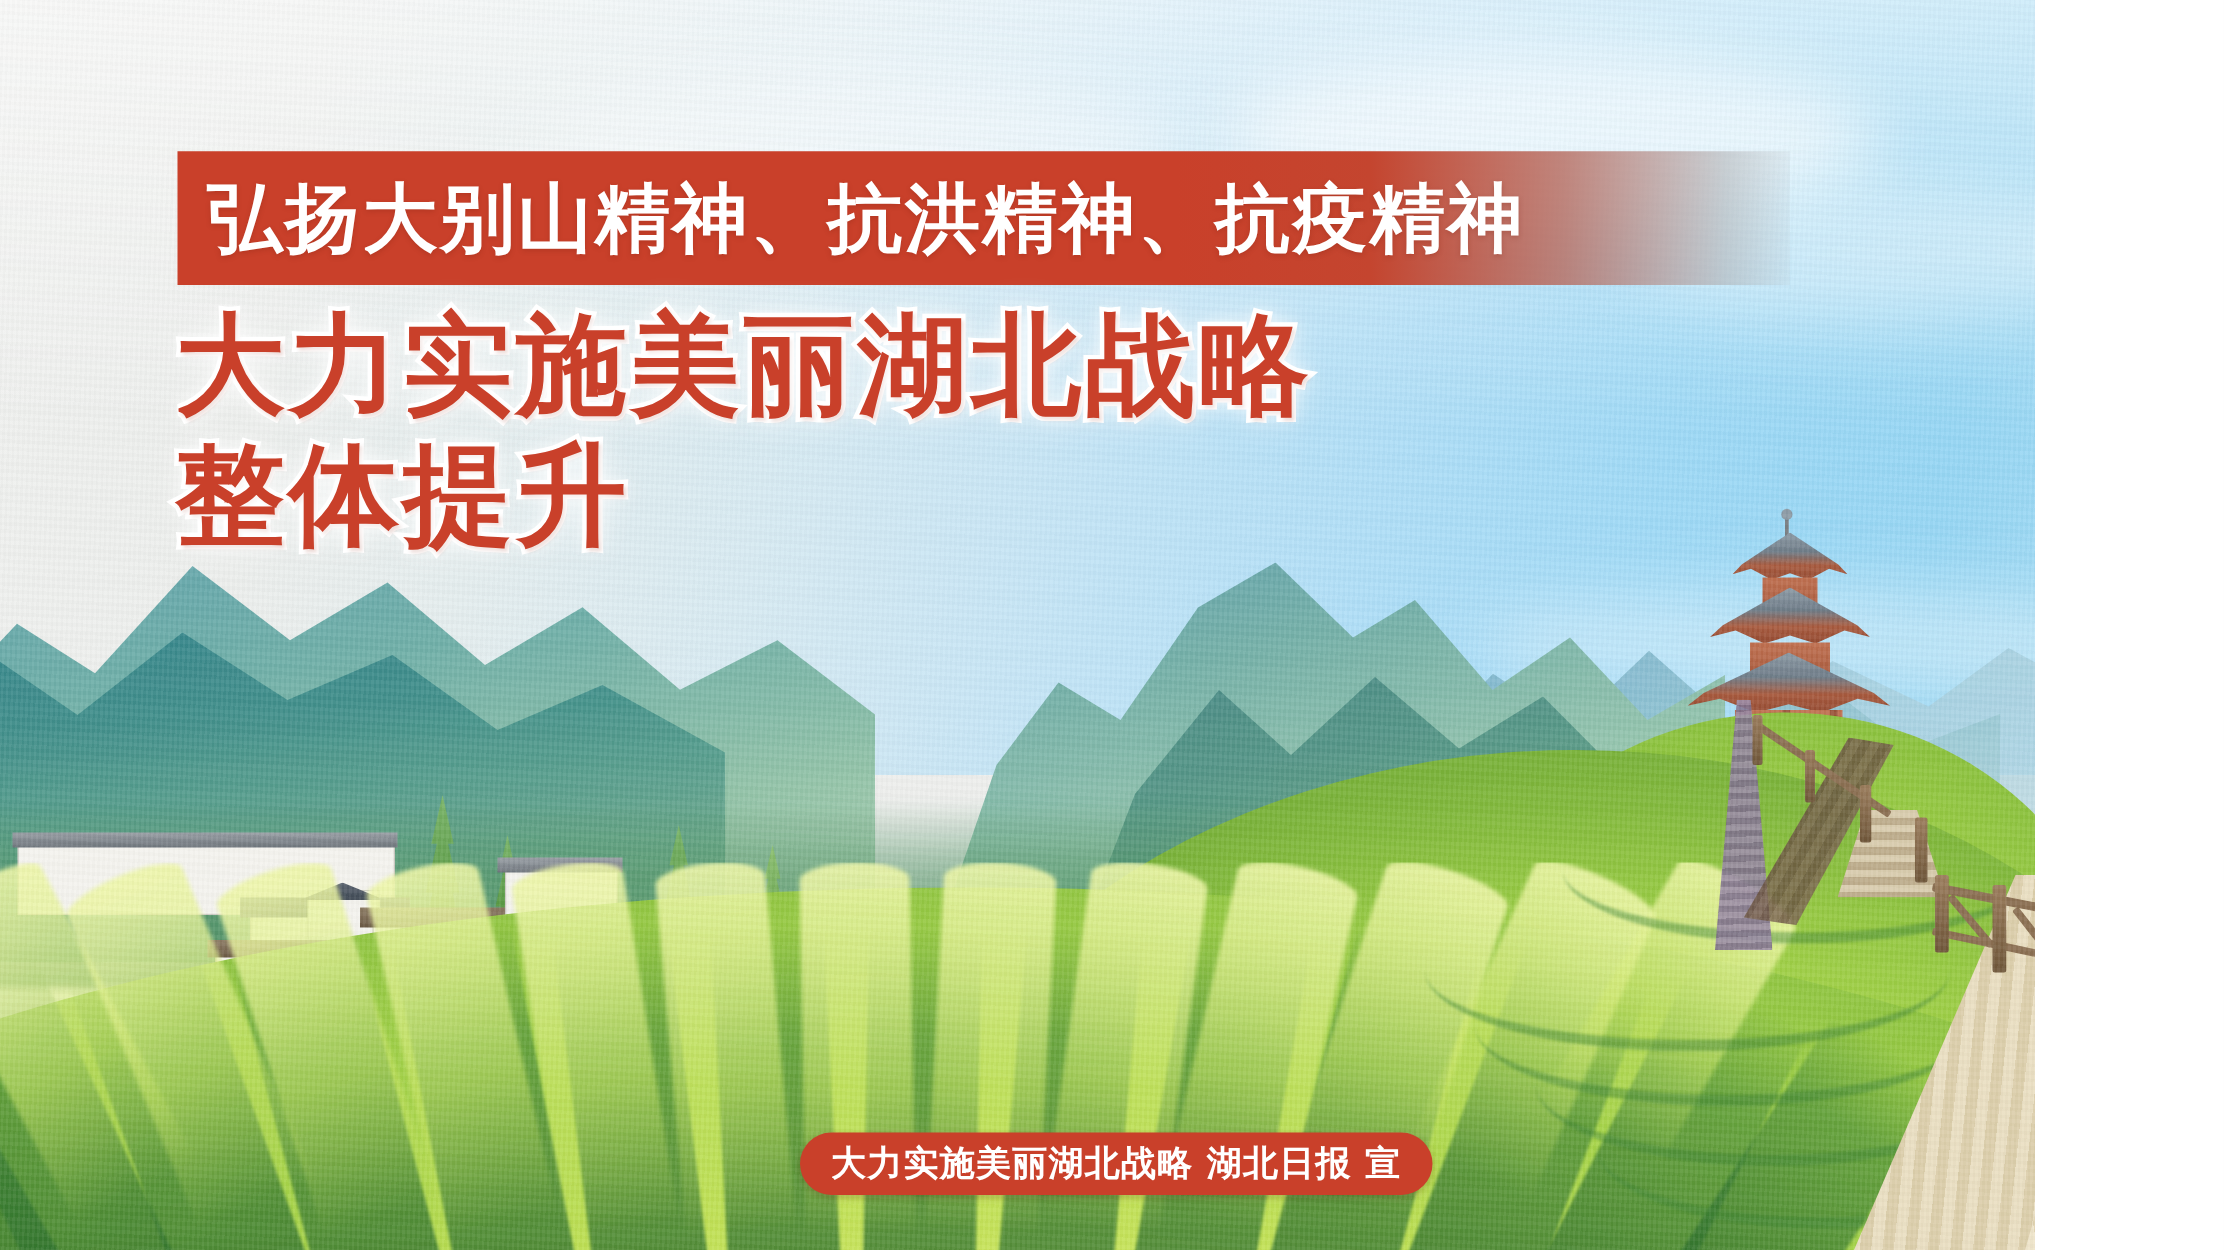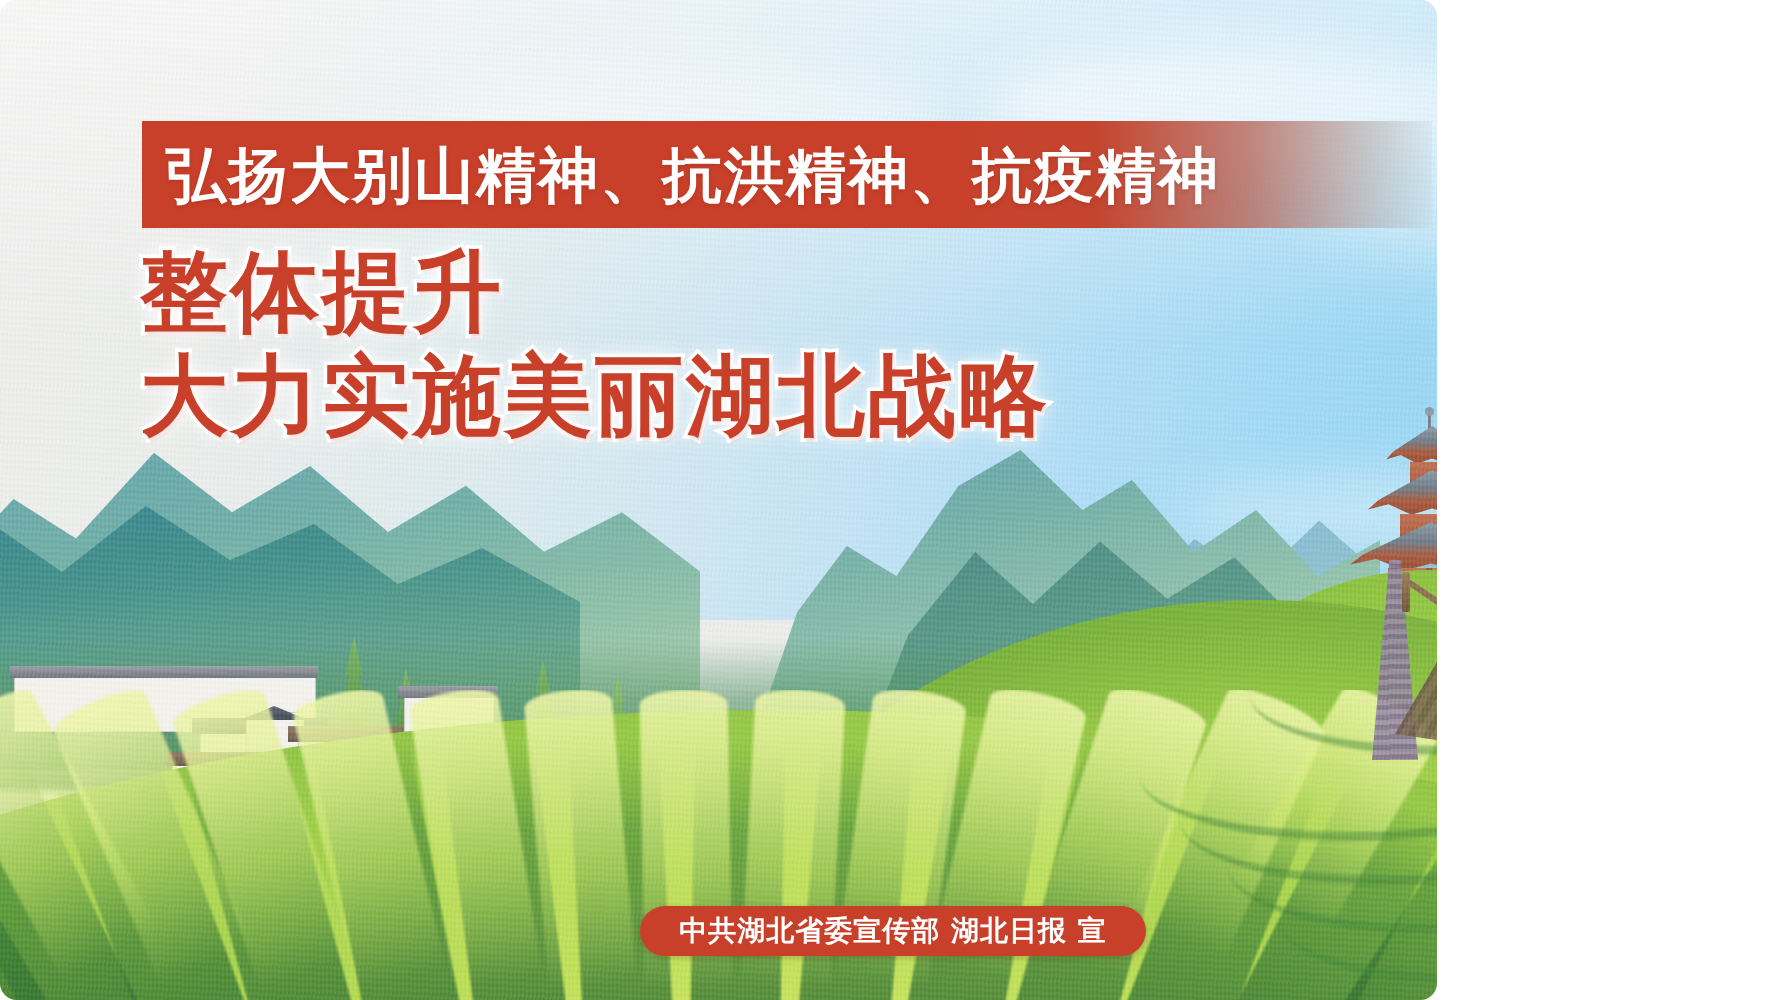--- a/index.html
+++ b/index.html
@@ -1,24 +1,23 @@
 <!DOCTYPE html>
 <html><head>
 <meta charset="utf-8">
 <title>Poster</title>
 <style>
   html,body{margin:0;padding:0;background:#fff;}
   body{font-family:"Liberation Sans","DejaVu Sans",sans-serif;}
 
   #poster{
     position:relative;
-    width:1437px;height:1000px;
+    width:1628px;height:1000px;
     overflow:hidden;
     background:#EDEEEC;
-    border-radius:17px;
   }
 
   
   .sky{
     position:absolute;left:0;top:0;width:1779px;height:620px;
     background:
       linear-gradient(180deg, rgba(255,255,255,0.55) 0%, rgba(255,255,255,0) 55%),
       linear-gradient(100deg,
         #EFF0EE 0%, #ECEEEC 14%, #E4EDEE 24%,
         #D7EAF2 36%, #C2E4F6 50%, #AFDEF7 62%,
@@ -391,21 +390,21 @@
   <div class="railpost" style="left:1488px;top:628px;width:9px;height:46px;"></div>
   <div class="railpost" style="left:1532px;top:654px;width:10px;height:52px;"></div>
 
   <div class="grain"></div>
 
   <div class="banner">
     <span class="banner-text">弘扬大别山精神、抗洪精神、抗疫精神</span>
   </div>
 
   <div class="title">
+    <div class="title-line">大力实施美丽湖北战略</div>
     <div class="title-line">整体提升</div>
-    <div class="title-line">大力实施美丽湖北战略</div>
   </div>
 
   <div class="credit">
-    <span class="credit-text">中共湖北省委宣传部 湖北日报 宣</span>
+    <span class="credit-text">大力实施美丽湖北战略 湖北日报 宣</span>
   </div>
 
 </div>
 
 </body></html>

